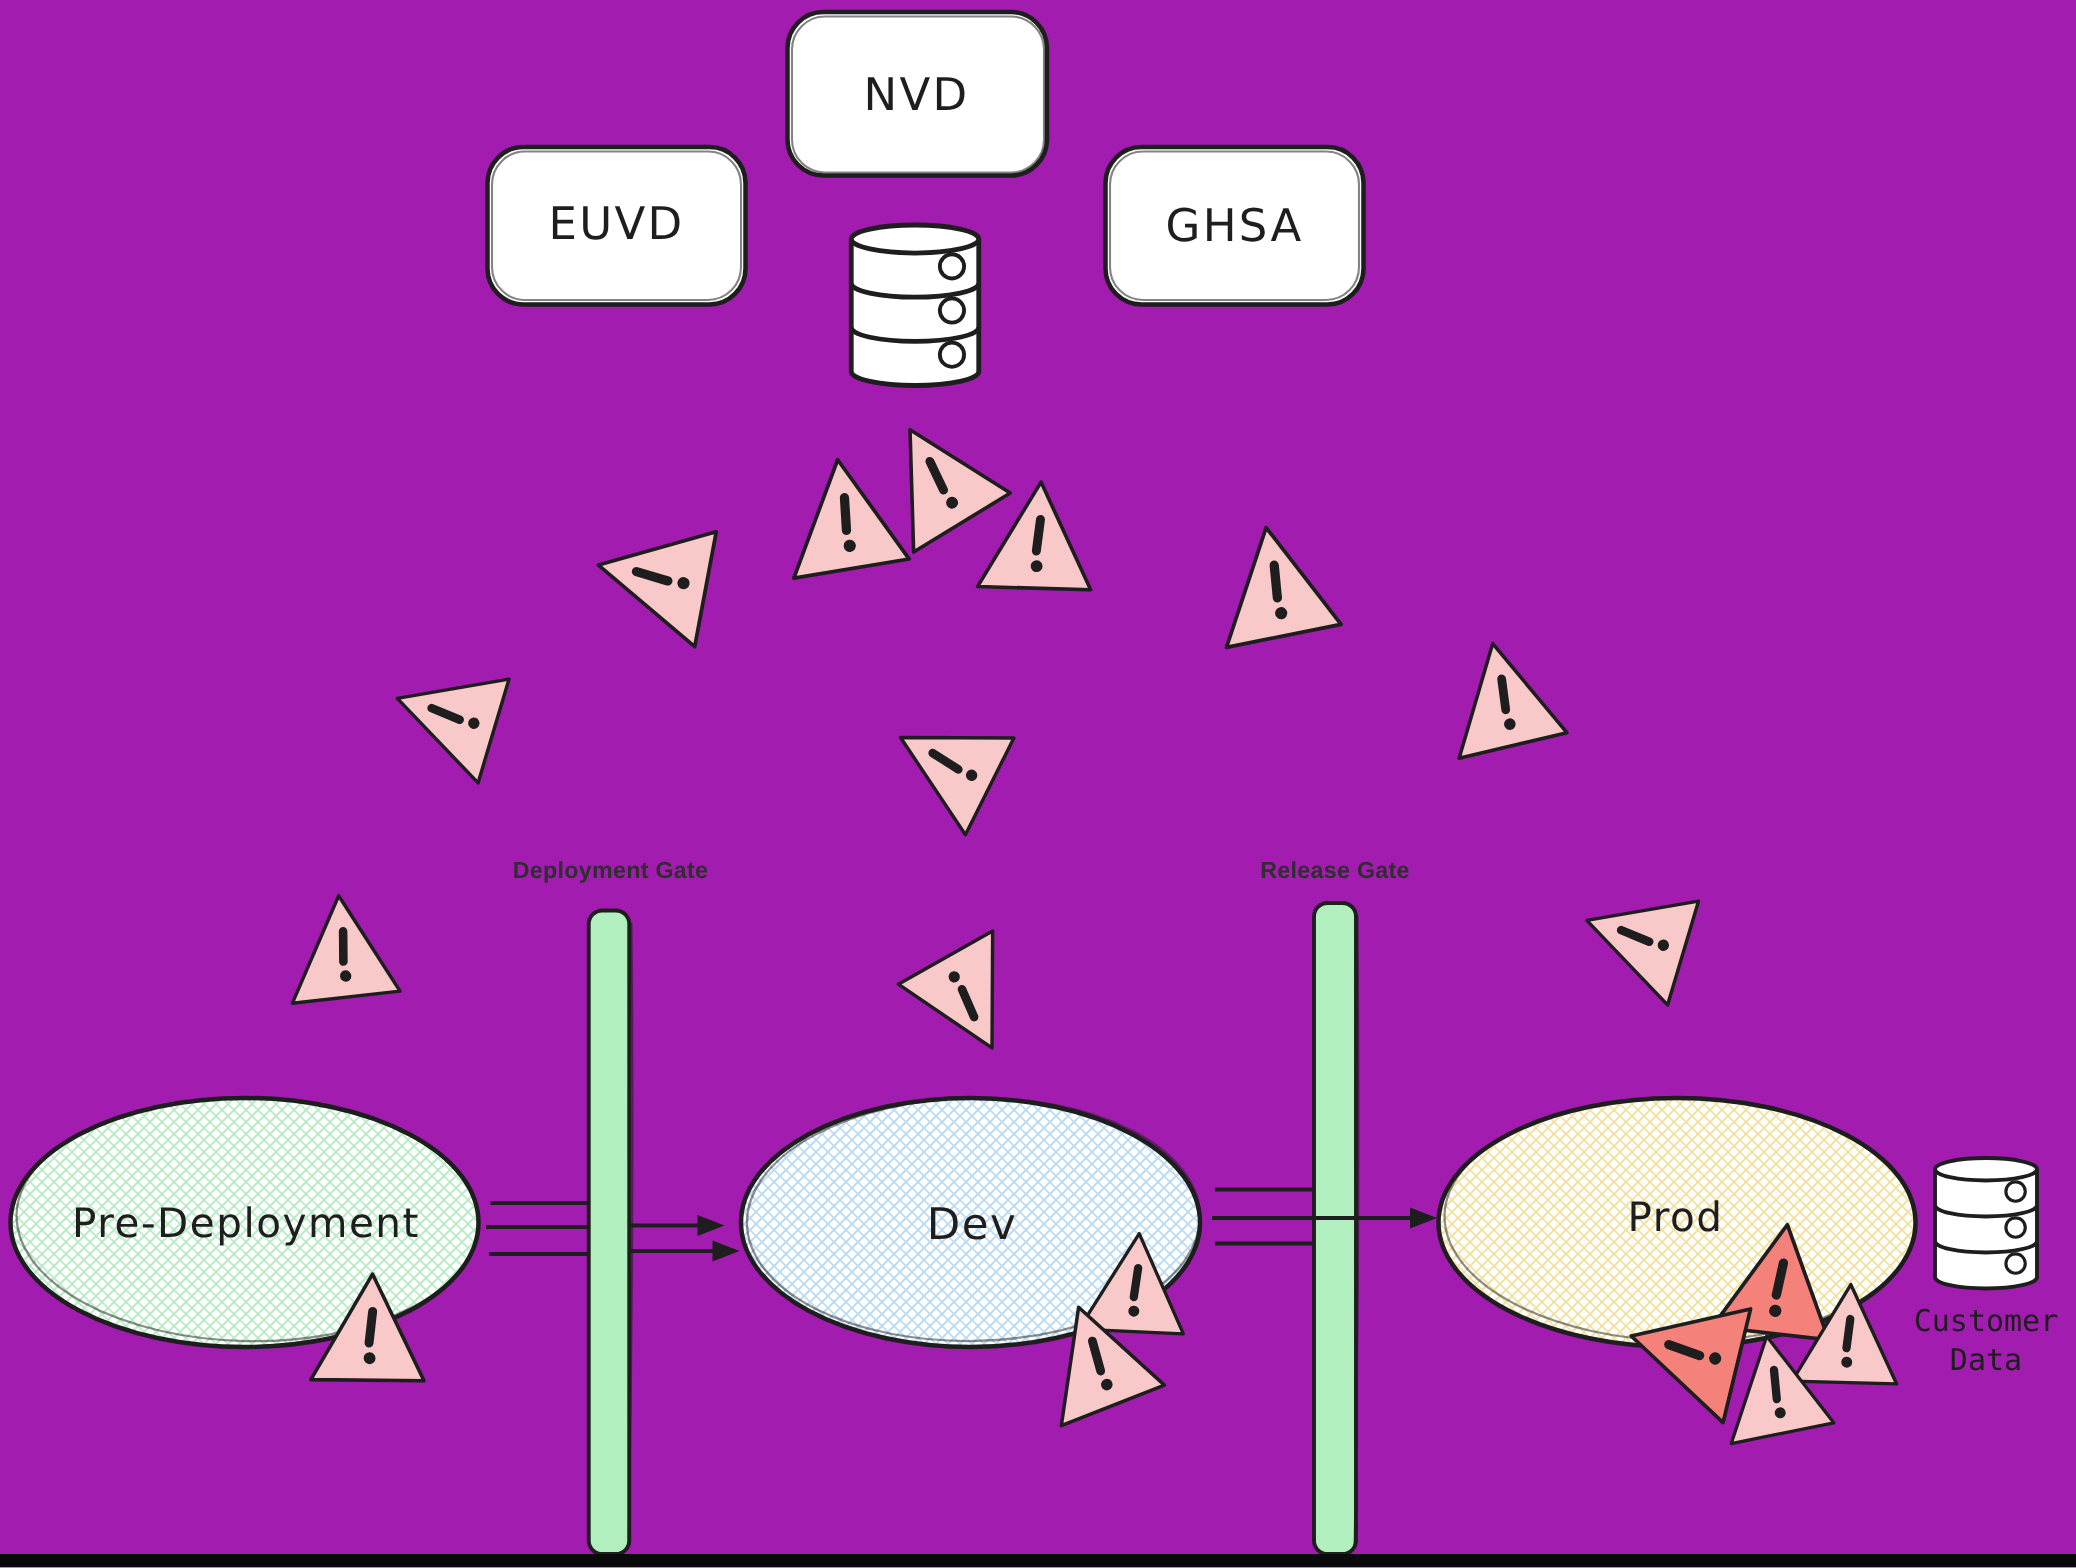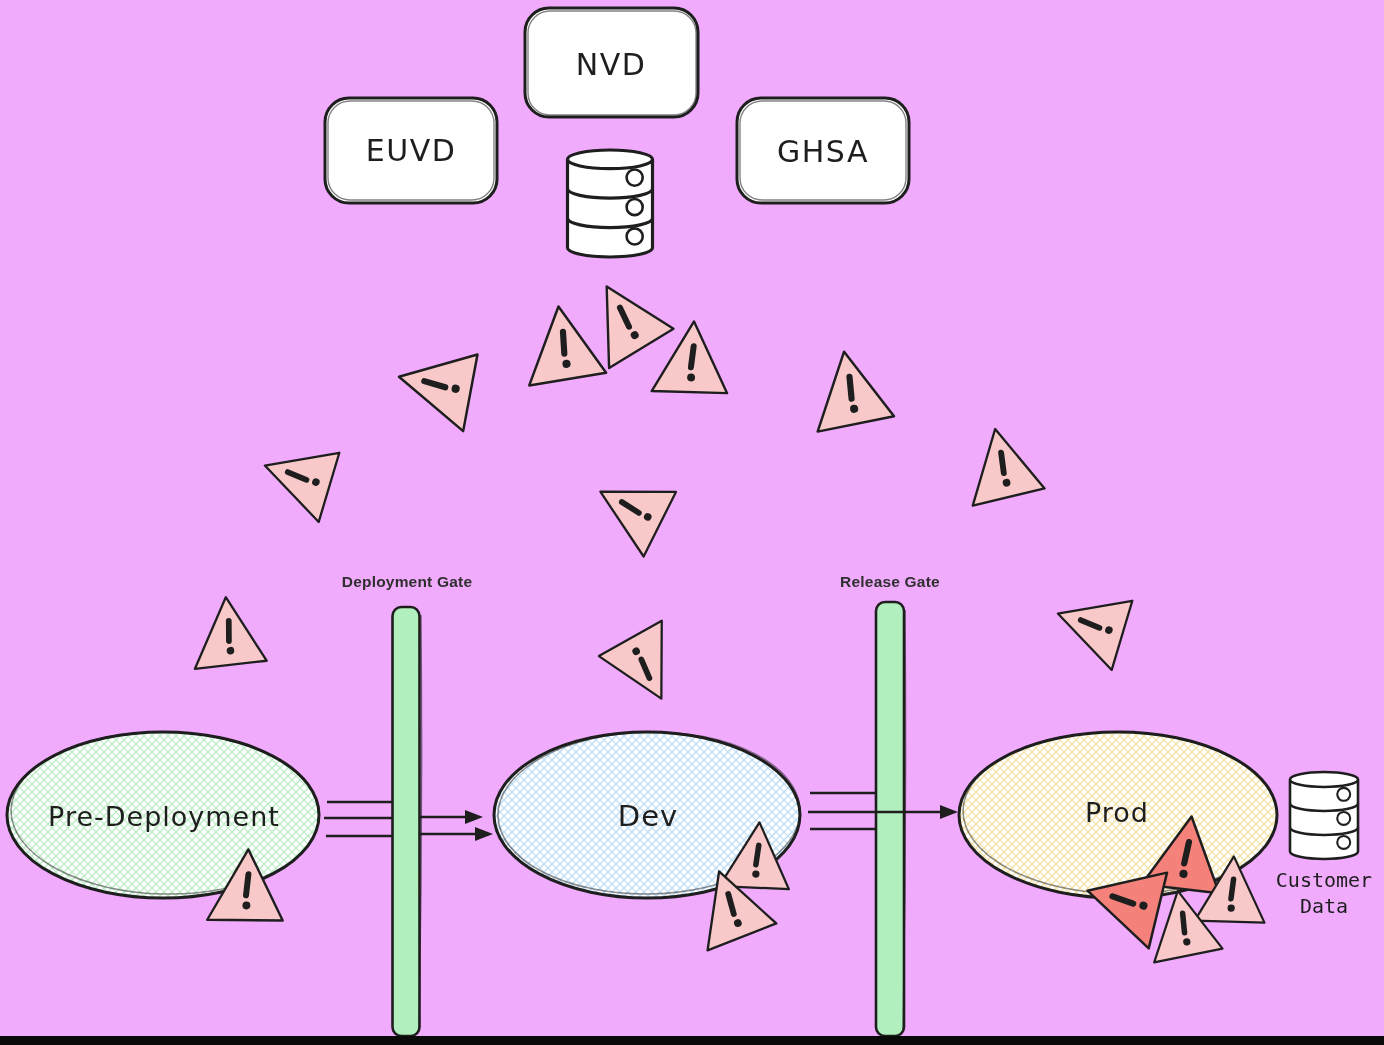--- a/index.html
+++ b/index.html
@@ -1,16 +1,16 @@
 <!DOCTYPE html>
 <html><head>
 <meta charset="utf-8">
 <style>
   html,body{margin:0;padding:0;background:#ffffff;}
-  #stage{position:relative;width:1384px;height:1045px;background:#f0abfc;overflow:hidden;
+  #stage{position:relative;width:1384px;height:1045px;background:#a21caf;overflow:hidden;
          font-family:"DejaVu Sans",sans-serif;}
   svg text{user-select:none;}
   .hand-box{font-family:"DejaVu Sans",sans-serif;font-size:30px;font-weight:500;letter-spacing:1.5px;fill:#1e1e1e;}
   .hand-stage{font-family:"DejaVu Sans",sans-serif;font-size:27px;font-weight:500;letter-spacing:1px;fill:#1e1e1e;}
   .gate-label{font-family:"Liberation Sans","DejaVu Sans",sans-serif;font-size:15.5px;font-weight:600;fill:#2f2f2f;letter-spacing:.2px;}
   .mono-label{font-family:"DejaVu Sans Mono",monospace;font-size:20px;font-weight:500;fill:#1e1e1e;}
 </style>
 </head>
 <body>
 

